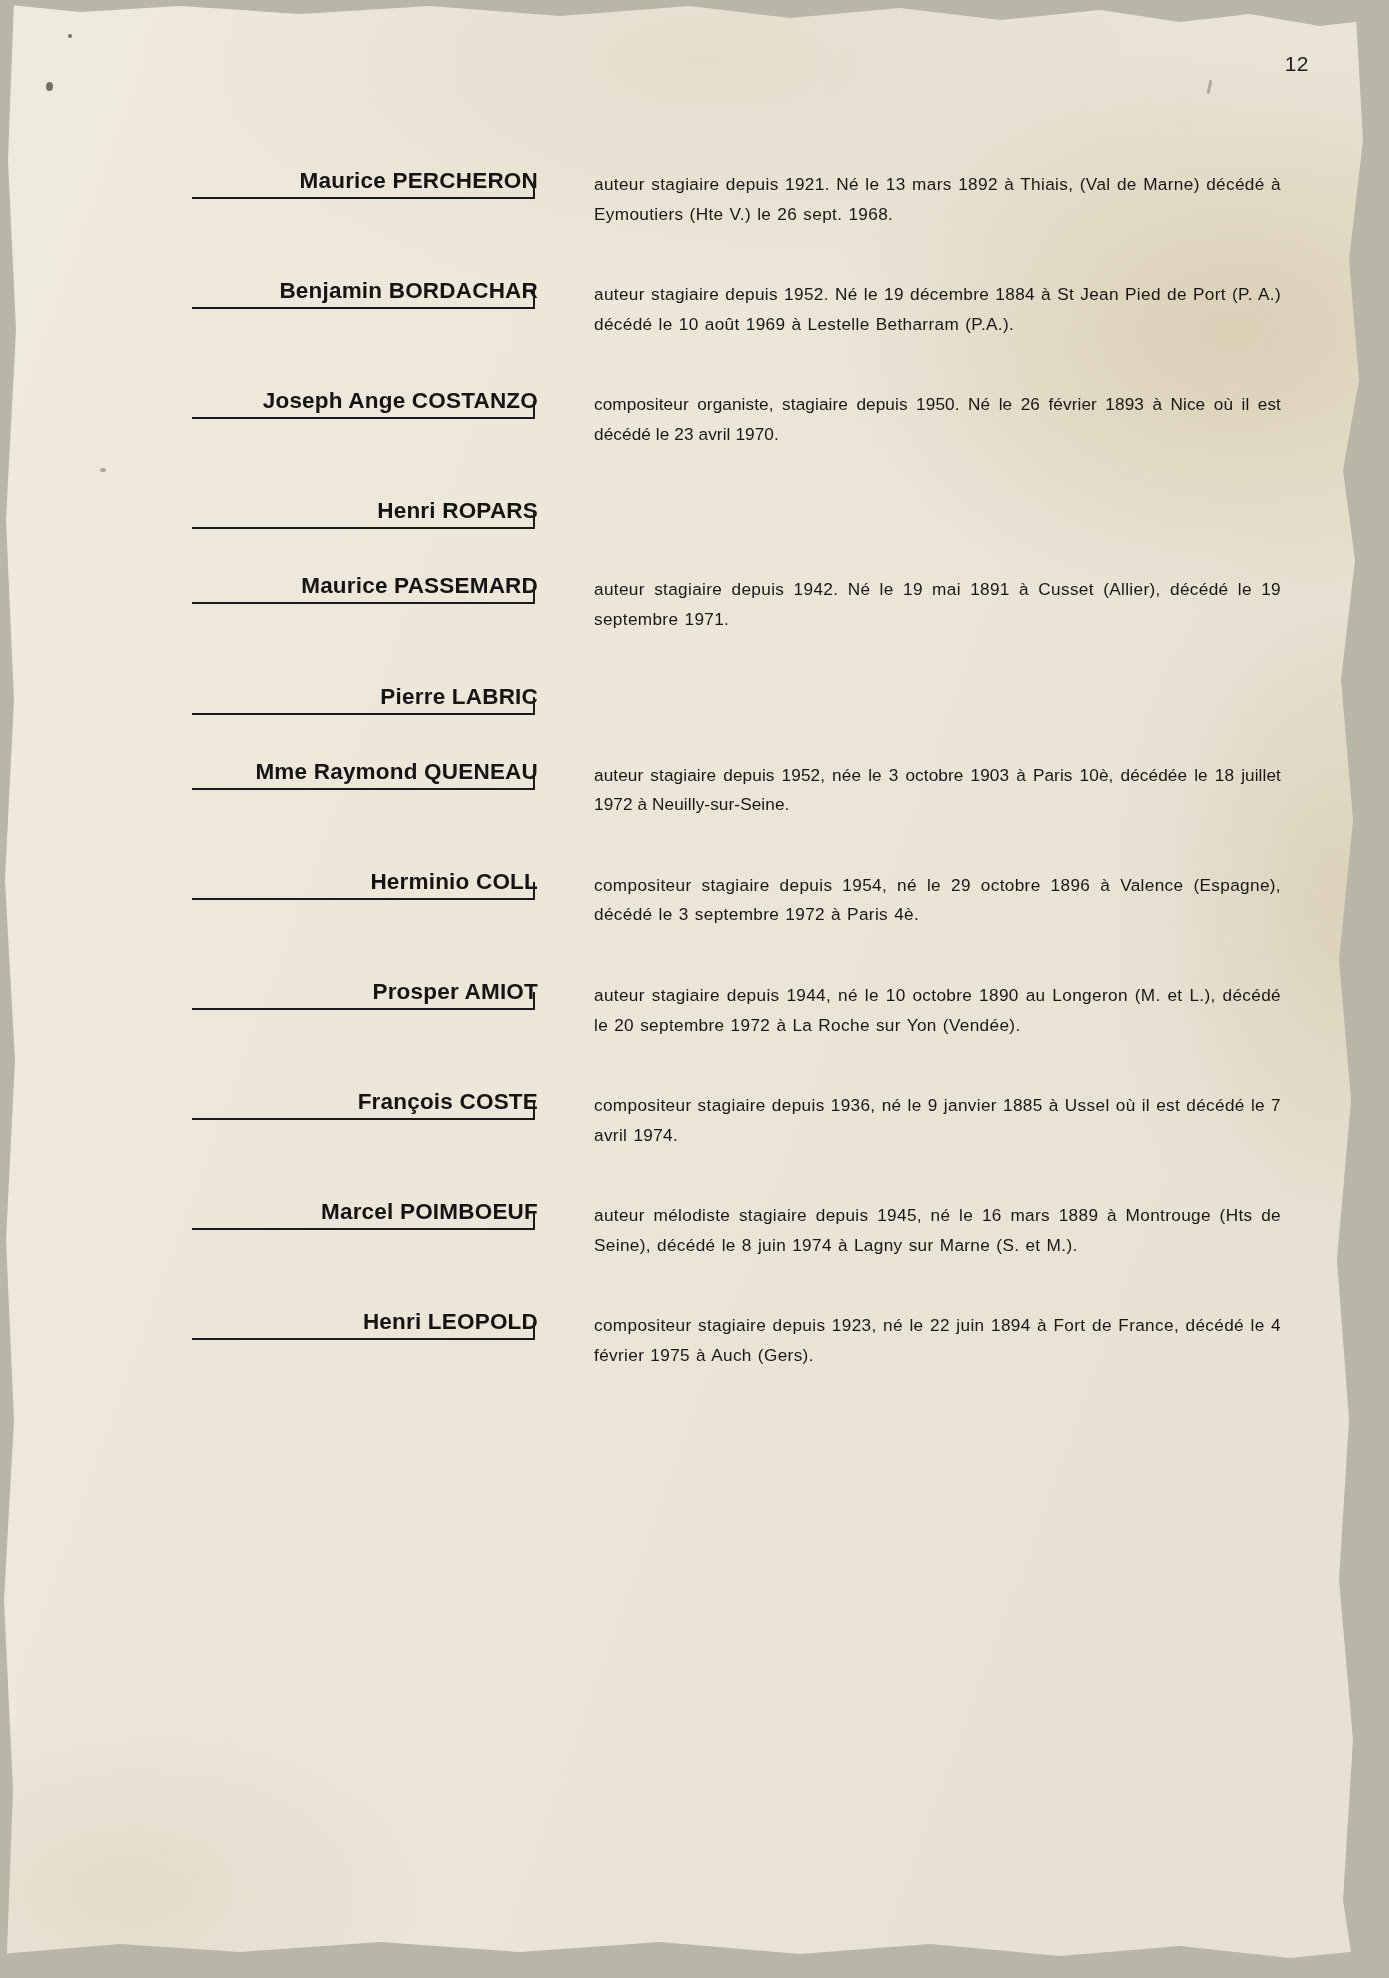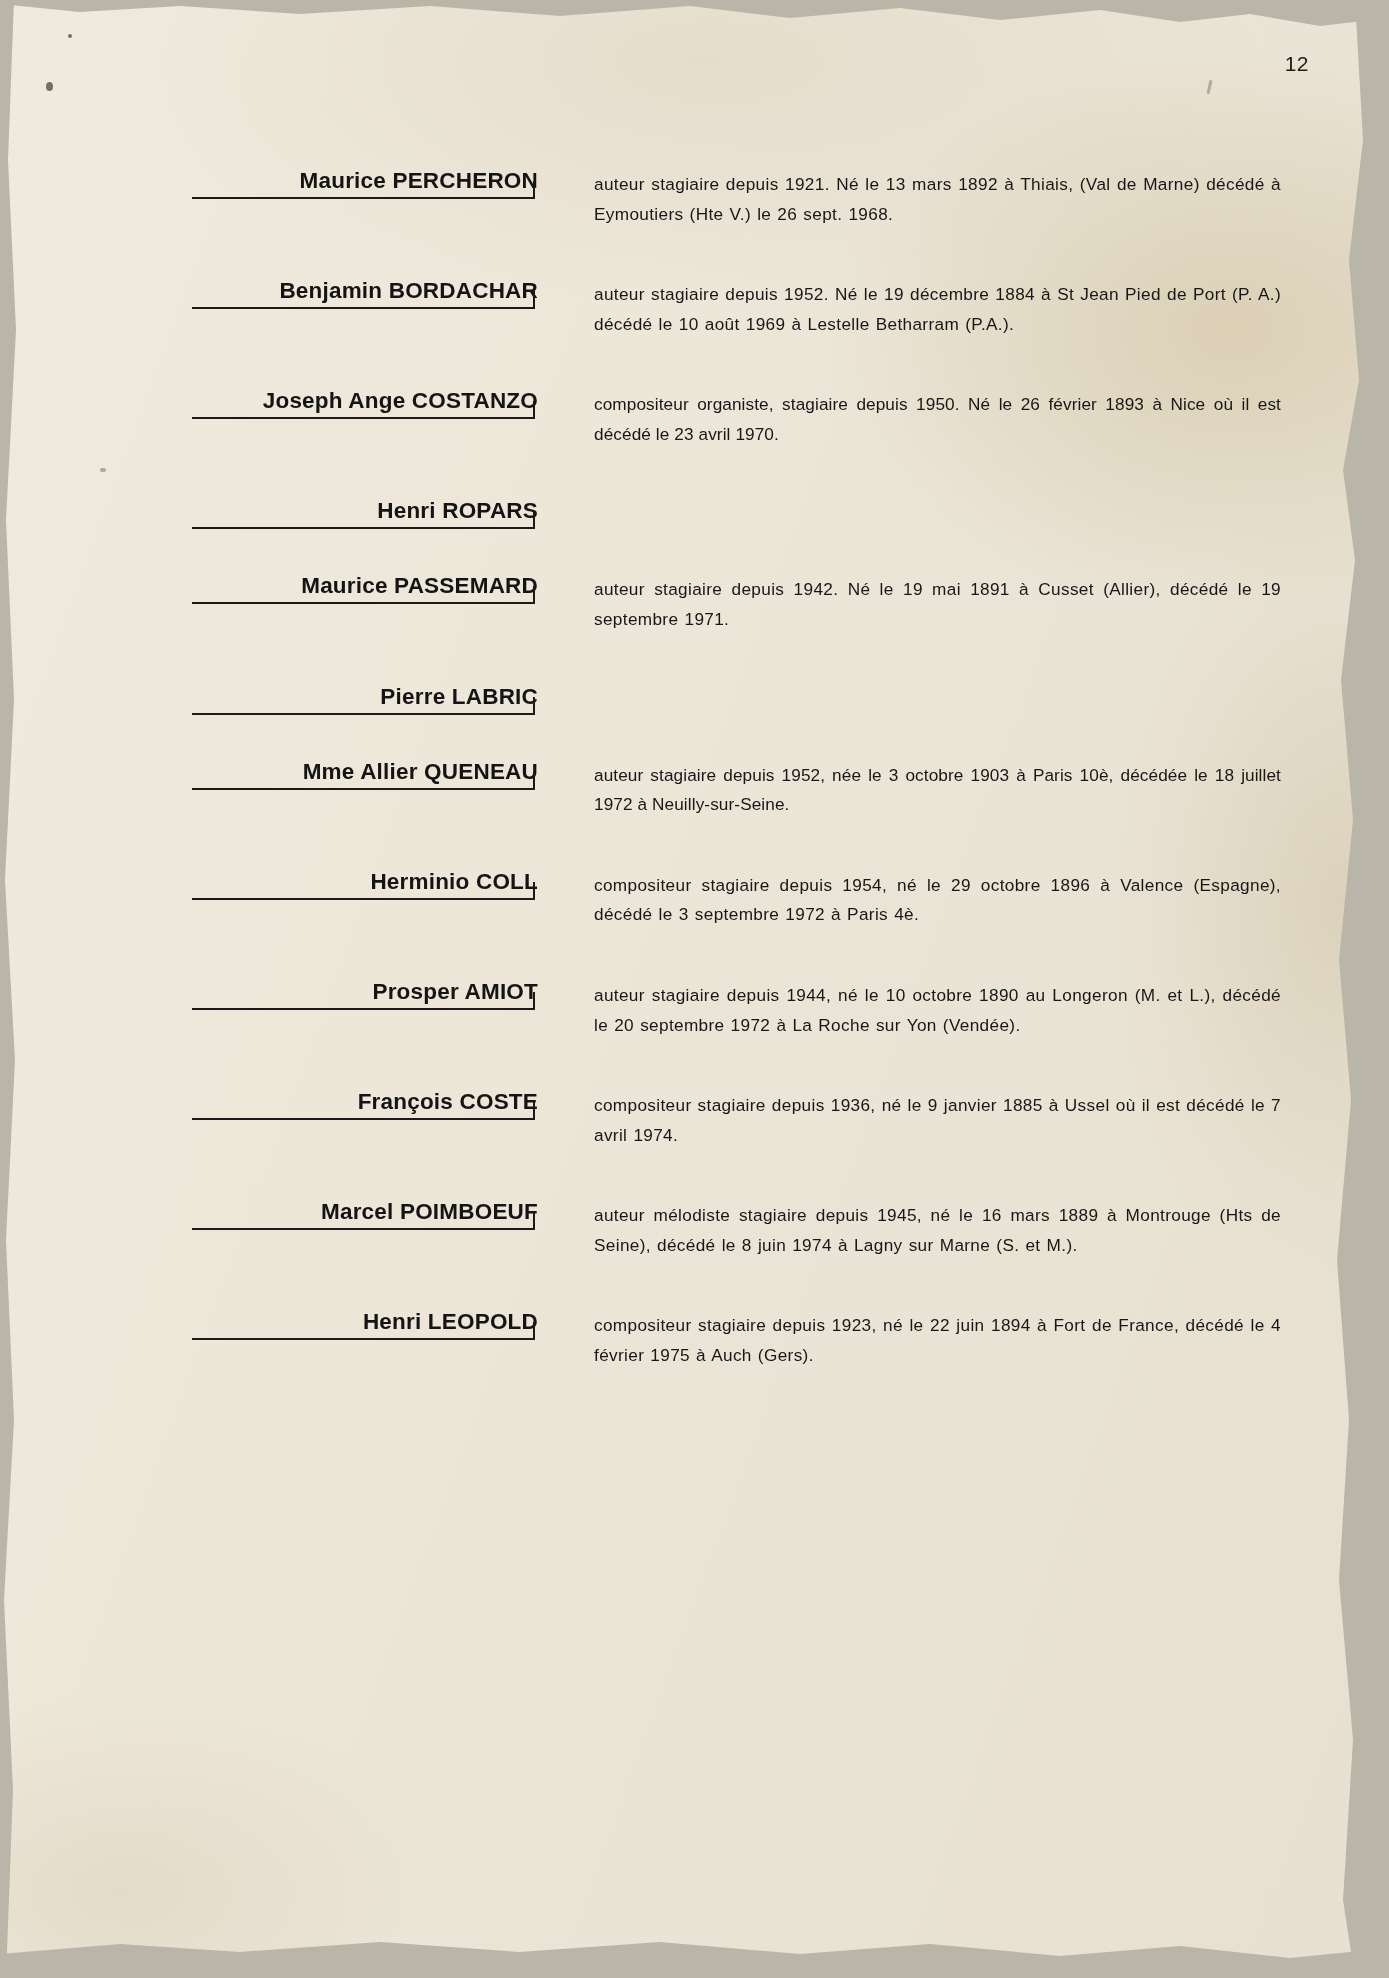--- a/index.html
+++ b/index.html
@@ -184,21 +184,21 @@
 
     <div class="entry">
       <div class="name-cell">
         <div class="name-text">Pierre LABRIC</div>
         <div class="name-rule"></div>
       </div>
     </div>
 
     <div class="entry">
       <div class="name-cell">
-        <div class="name-text">Mme Allier QUENEAU</div>
+        <div class="name-text">Mme Raymond QUENEAU</div>
         <div class="name-rule"></div>
       </div>
       <div class="desc-cell tight">auteur stagiaire depuis 1952, née le 3 octobre 1903 à Paris 10è, décédée le 18 juillet 1972 à Neuilly-sur-Seine.</div>
     </div>
 
     <div class="entry">
       <div class="name-cell">
         <div class="name-text">Herminio COLL</div>
         <div class="name-rule"></div>
       </div>

